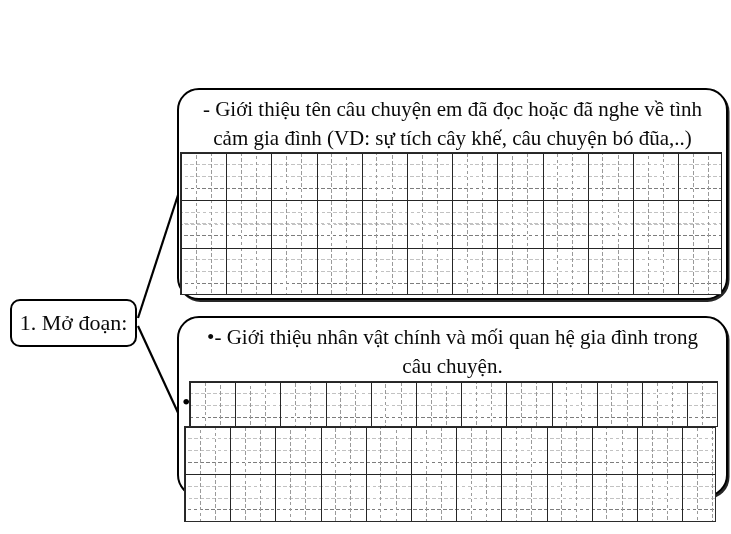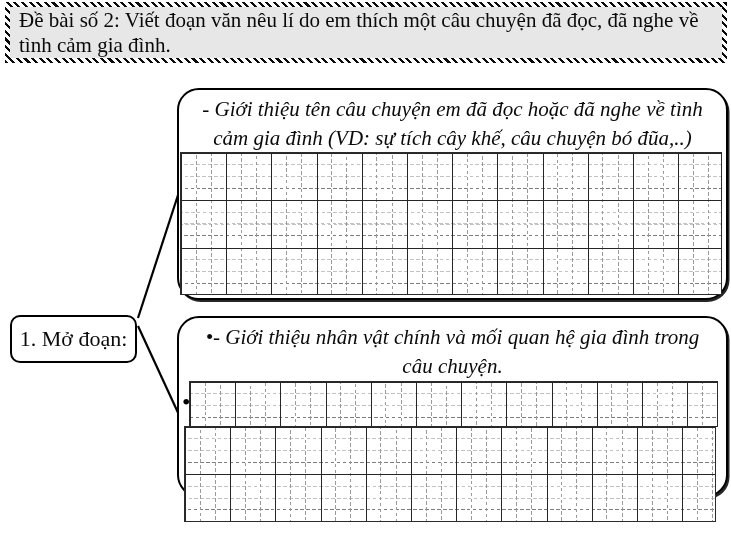--- a/index.html
+++ b/index.html
@@ -35,21 +35,21 @@
   
   .connectors {
     position: absolute;
     left: 0; top: 0;
     width: 731px; height: 534px;
   }
 
   
   .node-box {
     position: absolute;
-    left: 10px; top: 315px;
+    left: 10px; top: 299px;
     width: 127px; height: 48px;
     border: 2.5px solid #000;
     border-radius: 10px;
     background: #ffffff;
     display: flex;
     align-items: center;
     justify-content: center;
     font-size: 22px;
     color: #0a0a0a;
   }
@@ -67,21 +67,20 @@
   .box1 { top: 88px;  height: 212px; }
   .box2 { top: 316px; height: 181px; }
 
   .branch-text {
     margin-top: 5px;
     padding: 0 12px;
     text-align: center;
     font-size: 21px;
     line-height: 28.5px;
     color: #0a0a0a;
-    font-style: italic;
   }
 
   
   .grid {
     position: absolute;
     border: 1.4px solid #2b2b2b;
     background-color: #ffffff;
     background-image:
       
       repeating-linear-gradient(to right,  #262626 0 1px, transparent 1px 45.2px),
@@ -110,23 +109,20 @@
     font-size: 24px;
     line-height: 24px;
     color: #000;
   }
 </style>
 </head>
 <body>
 
 <div class="page">
 
-  <div class="prompt-outer">
-    <div class="prompt-inner">Đề bài số 2: Viết đoạn văn nêu lí do em thích một câu chuyện đã đọc, đã nghe về tình cảm gia đình.</div>
-  </div>
 
   <svg class="connectors" viewBox="0 0 731 534">
     <line x1="138" y1="318" x2="179" y2="192" stroke="#000" stroke-width="2.2"></line>
     <line x1="138" y1="326" x2="180" y2="417" stroke="#000" stroke-width="2.2"></line>
   </svg>
 
   <div class="node-box">
     <span>1. Mở đoạn:</span>
   </div>
 

